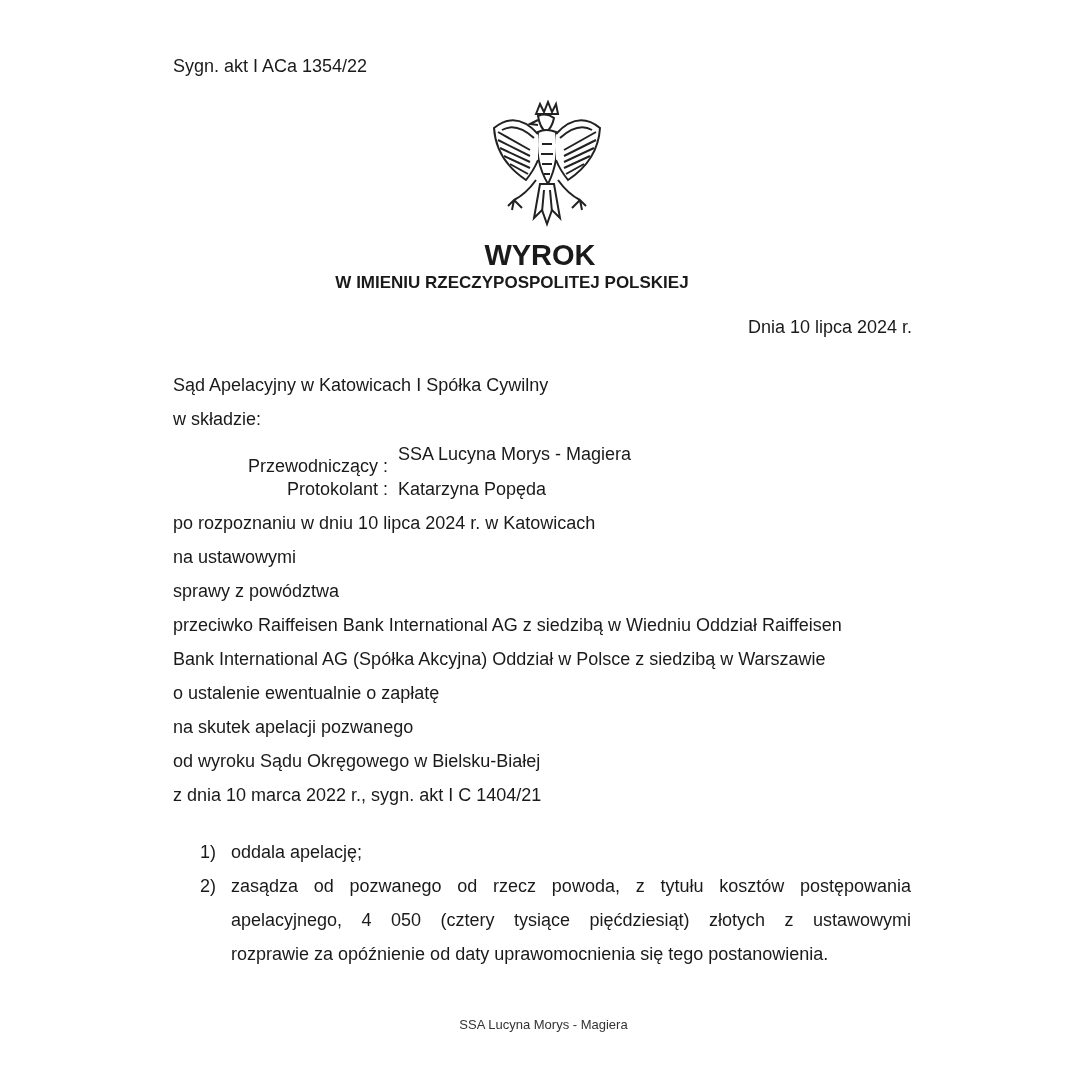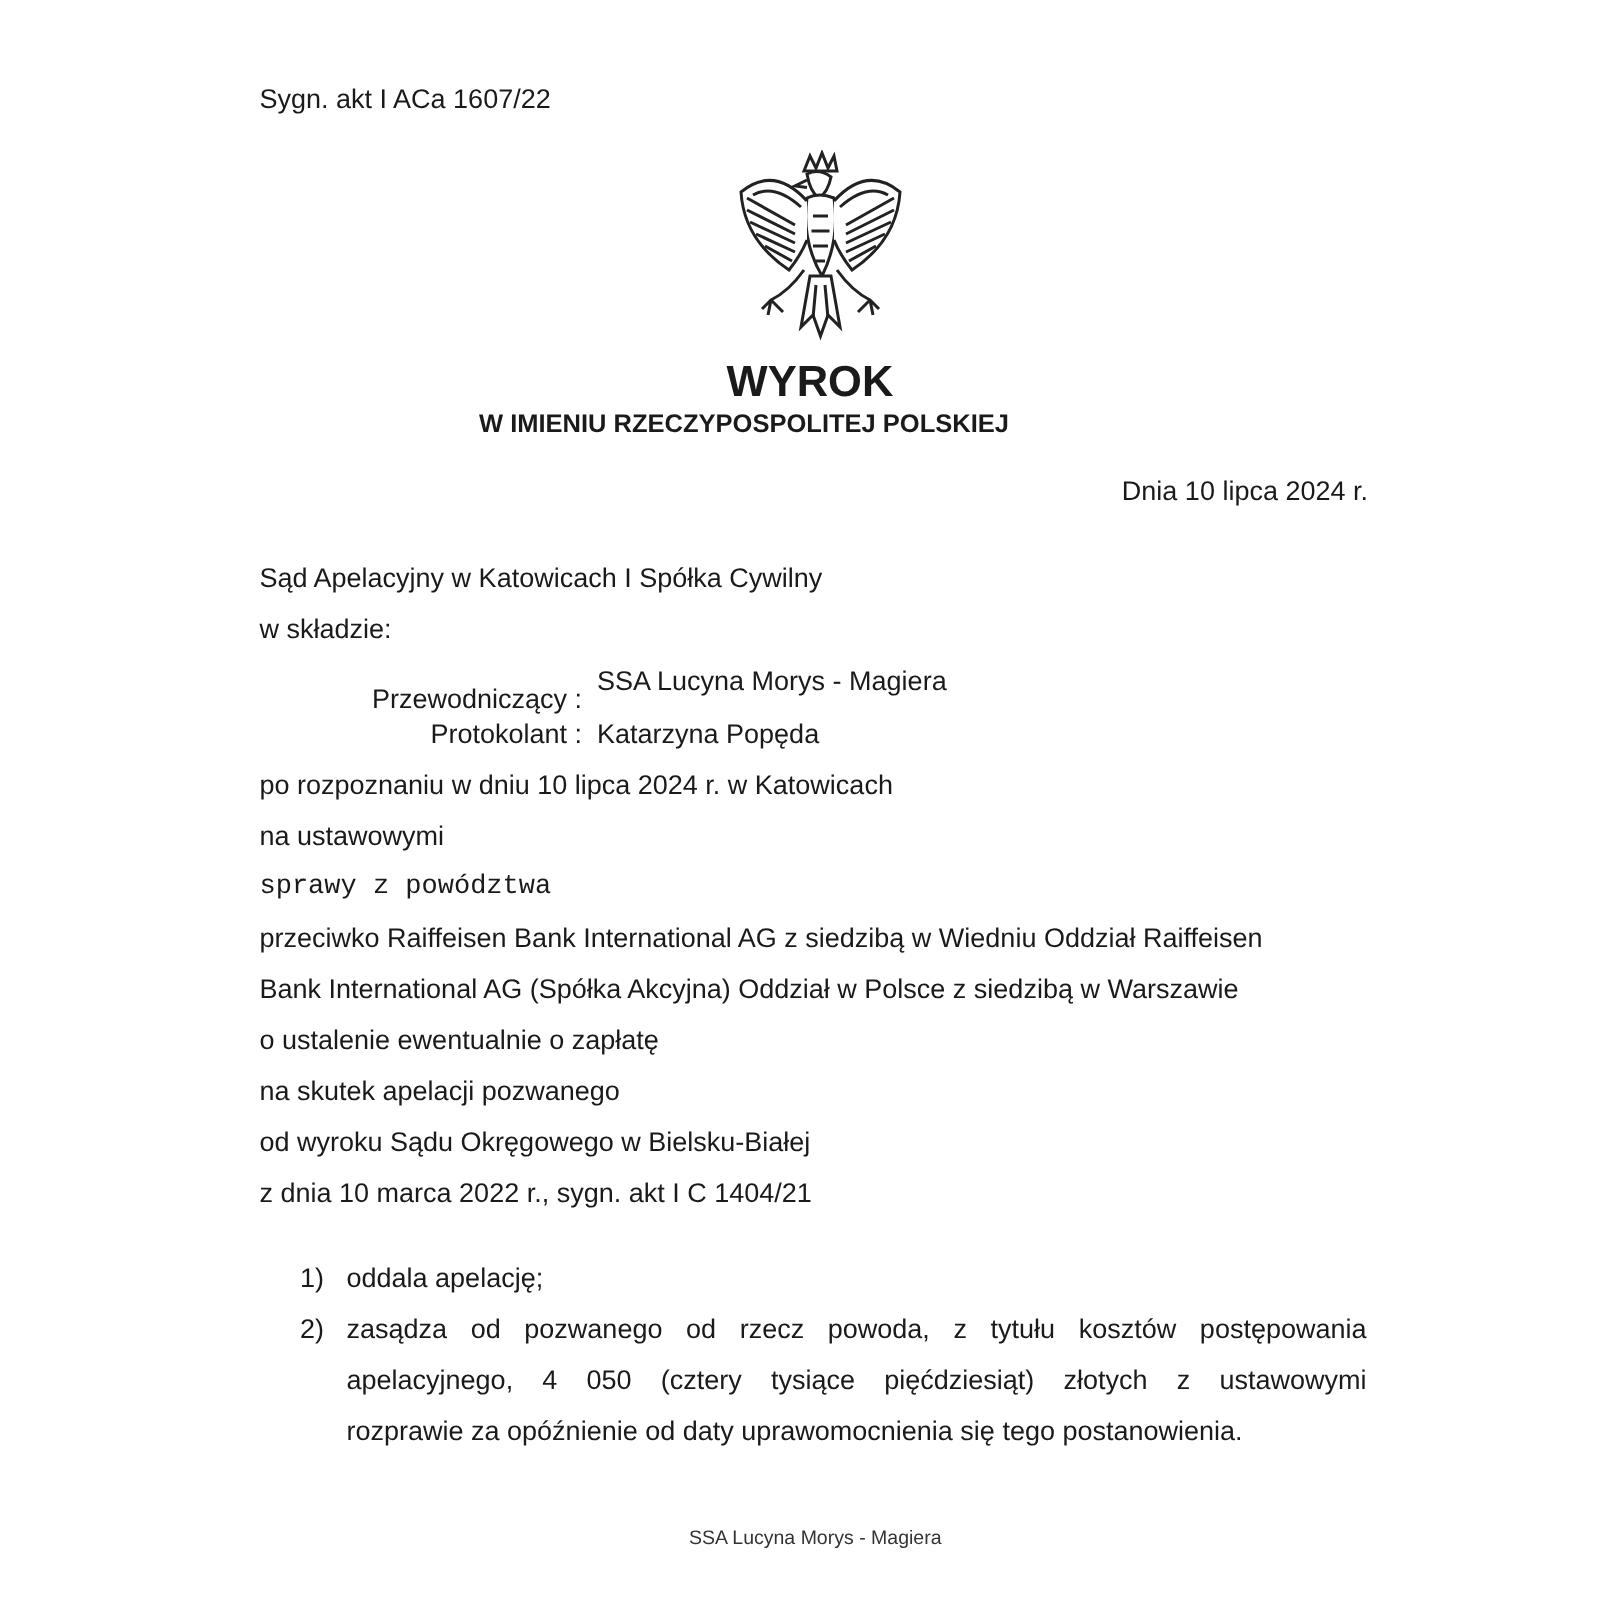--- a/index.html
+++ b/index.html
@@ -3,34 +3,34 @@
 <meta charset="utf-8">
 <style>
   html, body { margin:0; padding:0; background:#ffffff; }
   body { width:1080px; height:1080px; position:relative; overflow:hidden;
          font-family:"Liberation Sans", sans-serif; color:#1a1a1a; }
   .abs { position:absolute; white-space:nowrap; }
   .t18 { font-size:18px; line-height:22px; }
   #signature-top { left:173px; top:55px; }
   #emblem { left:486px; top:100px; width:120px; height:128px; }
   #title { left:0; width:1080px; top:238px; text-align:center; font-size:29px; font-weight:bold; line-height:34px; }
-  #subtitle { left:0; width:968px; top:272px; text-align:center; font-size:17px; font-weight:bold; line-height:22px; padding-left:24px; box-sizing:border-box;}
+  #subtitle { left:16px; width:968px; top:272px; text-align:center; font-size:17px; font-weight:bold; line-height:22px; padding-left:24px; box-sizing:border-box;}
   #date { right:168px; top:316px; }
   .body-line { left:173px; }
   .lbl { text-align:right; width:215px; left:173px; }
   .val { left:398px; }
   .just { width:737px; text-align:justify; text-align-last:justify; }
   .item-num { left:200px; }
   .item-text { left:231px;text-align:center; }
   #footer { left:0; width:1080px; text-align:center; top:1017px; font-size:13px; line-height:16px; color:#333; padding-left:7px; box-sizing:border-box;}
 </style>
 </head>
 <body>
 
-<div class="abs t18" id="signature-top">Sygn. akt  I ACa 1607/22</div>
+<div class="abs t18" id="signature-top">Sygn. akt  I ACa 1354/22</div>
 
 <div class="abs" id="emblem">
   <svg width="120" height="128" viewBox="0 0 120 128">
     <g fill="none" stroke="#222" stroke-width="2">
 
       <path d="M50 14 L54 4 L58 12 L62 2 L66 12 L70 4 L72 14 Z" fill="#fff"></path>
 
       <path d="M52 16 Q60 12 68 18 Q66 28 60 32 Q54 28 52 16 Z" fill="#fff"></path>
       <path d="M52 20 L44 24 L52 25"></path>
 
@@ -59,21 +59,21 @@
 <div class="abs t18 body-line" style="top:374px;">Sąd Apelacyjny w Katowicach I Spółka Cywilny</div>
 <div class="abs t18 body-line" style="top:408px;text-align:center;">w składzie:</div>
 
 <div class="abs t18 lbl" style="top:455px;">Przewodniczący :</div>
 <div class="abs t18 val" style="top:443px;">SSA Lucyna Morys - Magiera</div>
 <div class="abs t18 lbl" style="top:478px;">Protokolant :</div>
 <div class="abs t18 val" style="top:478px;">Katarzyna Popęda</div>
 
 <div class="abs t18 body-line" style="top:512px;">po rozpoznaniu w dniu 10 lipca 2024 r. w Katowicach</div>
 <div class="abs t18 body-line" style="top:546px;">na ustawowymi</div>
-<div class="abs t18 body-line" style="top:580px;font-family:Liberation Mono, monospace;">sprawy z powództwa</div>
+<div class="abs t18 body-line" style="top:580px;">sprawy z powództwa</div>
 <div class="abs t18 body-line" style="top:614px;">przeciwko  Raiffeisen Bank International AG z siedzibą w Wiedniu Oddział Raiffeisen</div>
 <div class="abs t18 body-line" style="top:648px;">Bank International AG (Spółka Akcyjna) Oddział w Polsce z siedzibą w Warszawie</div>
 <div class="abs t18 body-line" style="top:682px;">o ustalenie ewentualnie o zapłatę</div>
 <div class="abs t18 body-line" style="top:716px;">na skutek apelacji pozwanego</div>
 <div class="abs t18 body-line" style="top:750px;">od wyroku Sądu Okręgowego w Bielsku-Białej</div>
 <div class="abs t18 body-line" style="top:784px;">z dnia 10 marca 2022 r., sygn. akt  I C 1404/21</div>
 
 <div class="abs t18 item-num" style="top:841px;">1)</div>
 <div class="abs t18 item-text" style="top:841px;">oddala apelację;</div>
 

